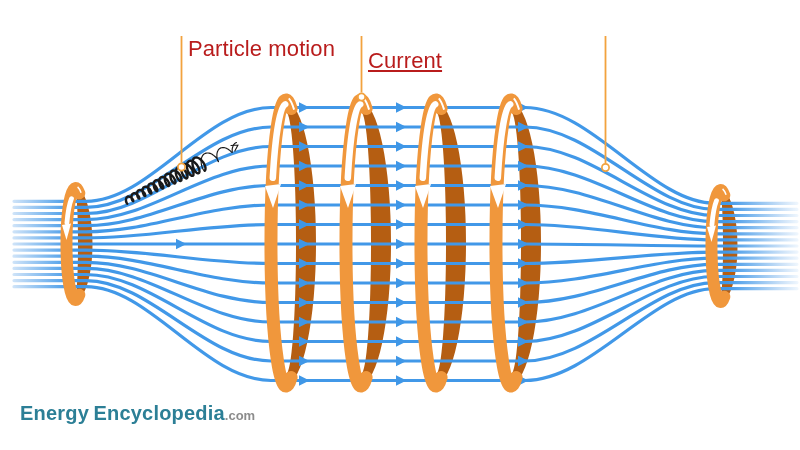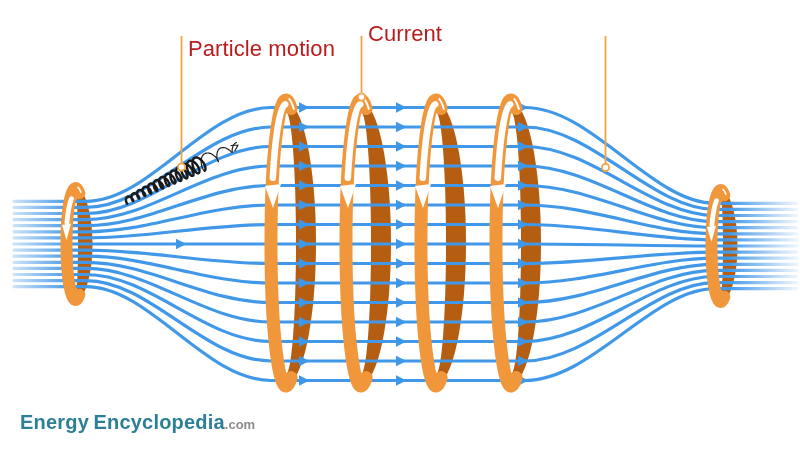--- a/index.html
+++ b/index.html
@@ -8,21 +8,21 @@
     font-family:"Liberation Sans",sans-serif;
   }
   .stage svg{position:absolute;left:0;top:0;}
   .diagram-label{
     position:absolute;font-size:22px;line-height:1.2;color:#b91c1c;
     white-space:nowrap;letter-spacing:0.1px;text-align:right;
   }
   .leader-line{stroke:#F2A23E;stroke-width:1.8;}
   .leader-dot{fill:#ffffff;stroke:#F2A23E;stroke-width:1.7;}
   .logo{
-    position:absolute;left:20px;top:411px;white-space:nowrap;text-align:right;
+    position:absolute;left:20px;top:402px;white-space:nowrap;text-align:right;
   }
   .logo .w{font-size:20px;font-weight:bold;color:#2C7F96;letter-spacing:0.2px;}
   .logo .tld{font-size:13px;font-weight:bold;color:#8C8C8C;}
 </style>
 </head>
 <body>
 
 <div class="stage">
 
   <svg width="800" height="450" viewBox="0 0 800 450">
@@ -154,20 +154,20 @@
       <line class="leader-line" x1="361.5" y1="36" x2="361.5" y2="92.5"></line>
       <circle class="leader-dot" cx="361.5" cy="97" r="3.6"></circle>
     </g>
     <g>
       <line class="leader-line" x1="605.5" y1="36" x2="605.5" y2="163"></line>
       <circle class="leader-dot" cx="605.5" cy="167.5" r="3.6"></circle>
     </g>
   </svg>
 
   <div class="diagram-label" style="left:188px;top:36px;">Particle motion</div>
-  <div class="diagram-label" style="left:368px;top:21px;">Current</div>
+  <div class="diagram-label" style="left:368px;top:48px;text-decoration:underline;">Current</div>
 
   <div class="logo">
     <span class="w">Energy</span>
     <span class="w">Encyclopedia</span><span class="tld">.com</span>
   </div>
 
 </div>
 
 </body></html>

